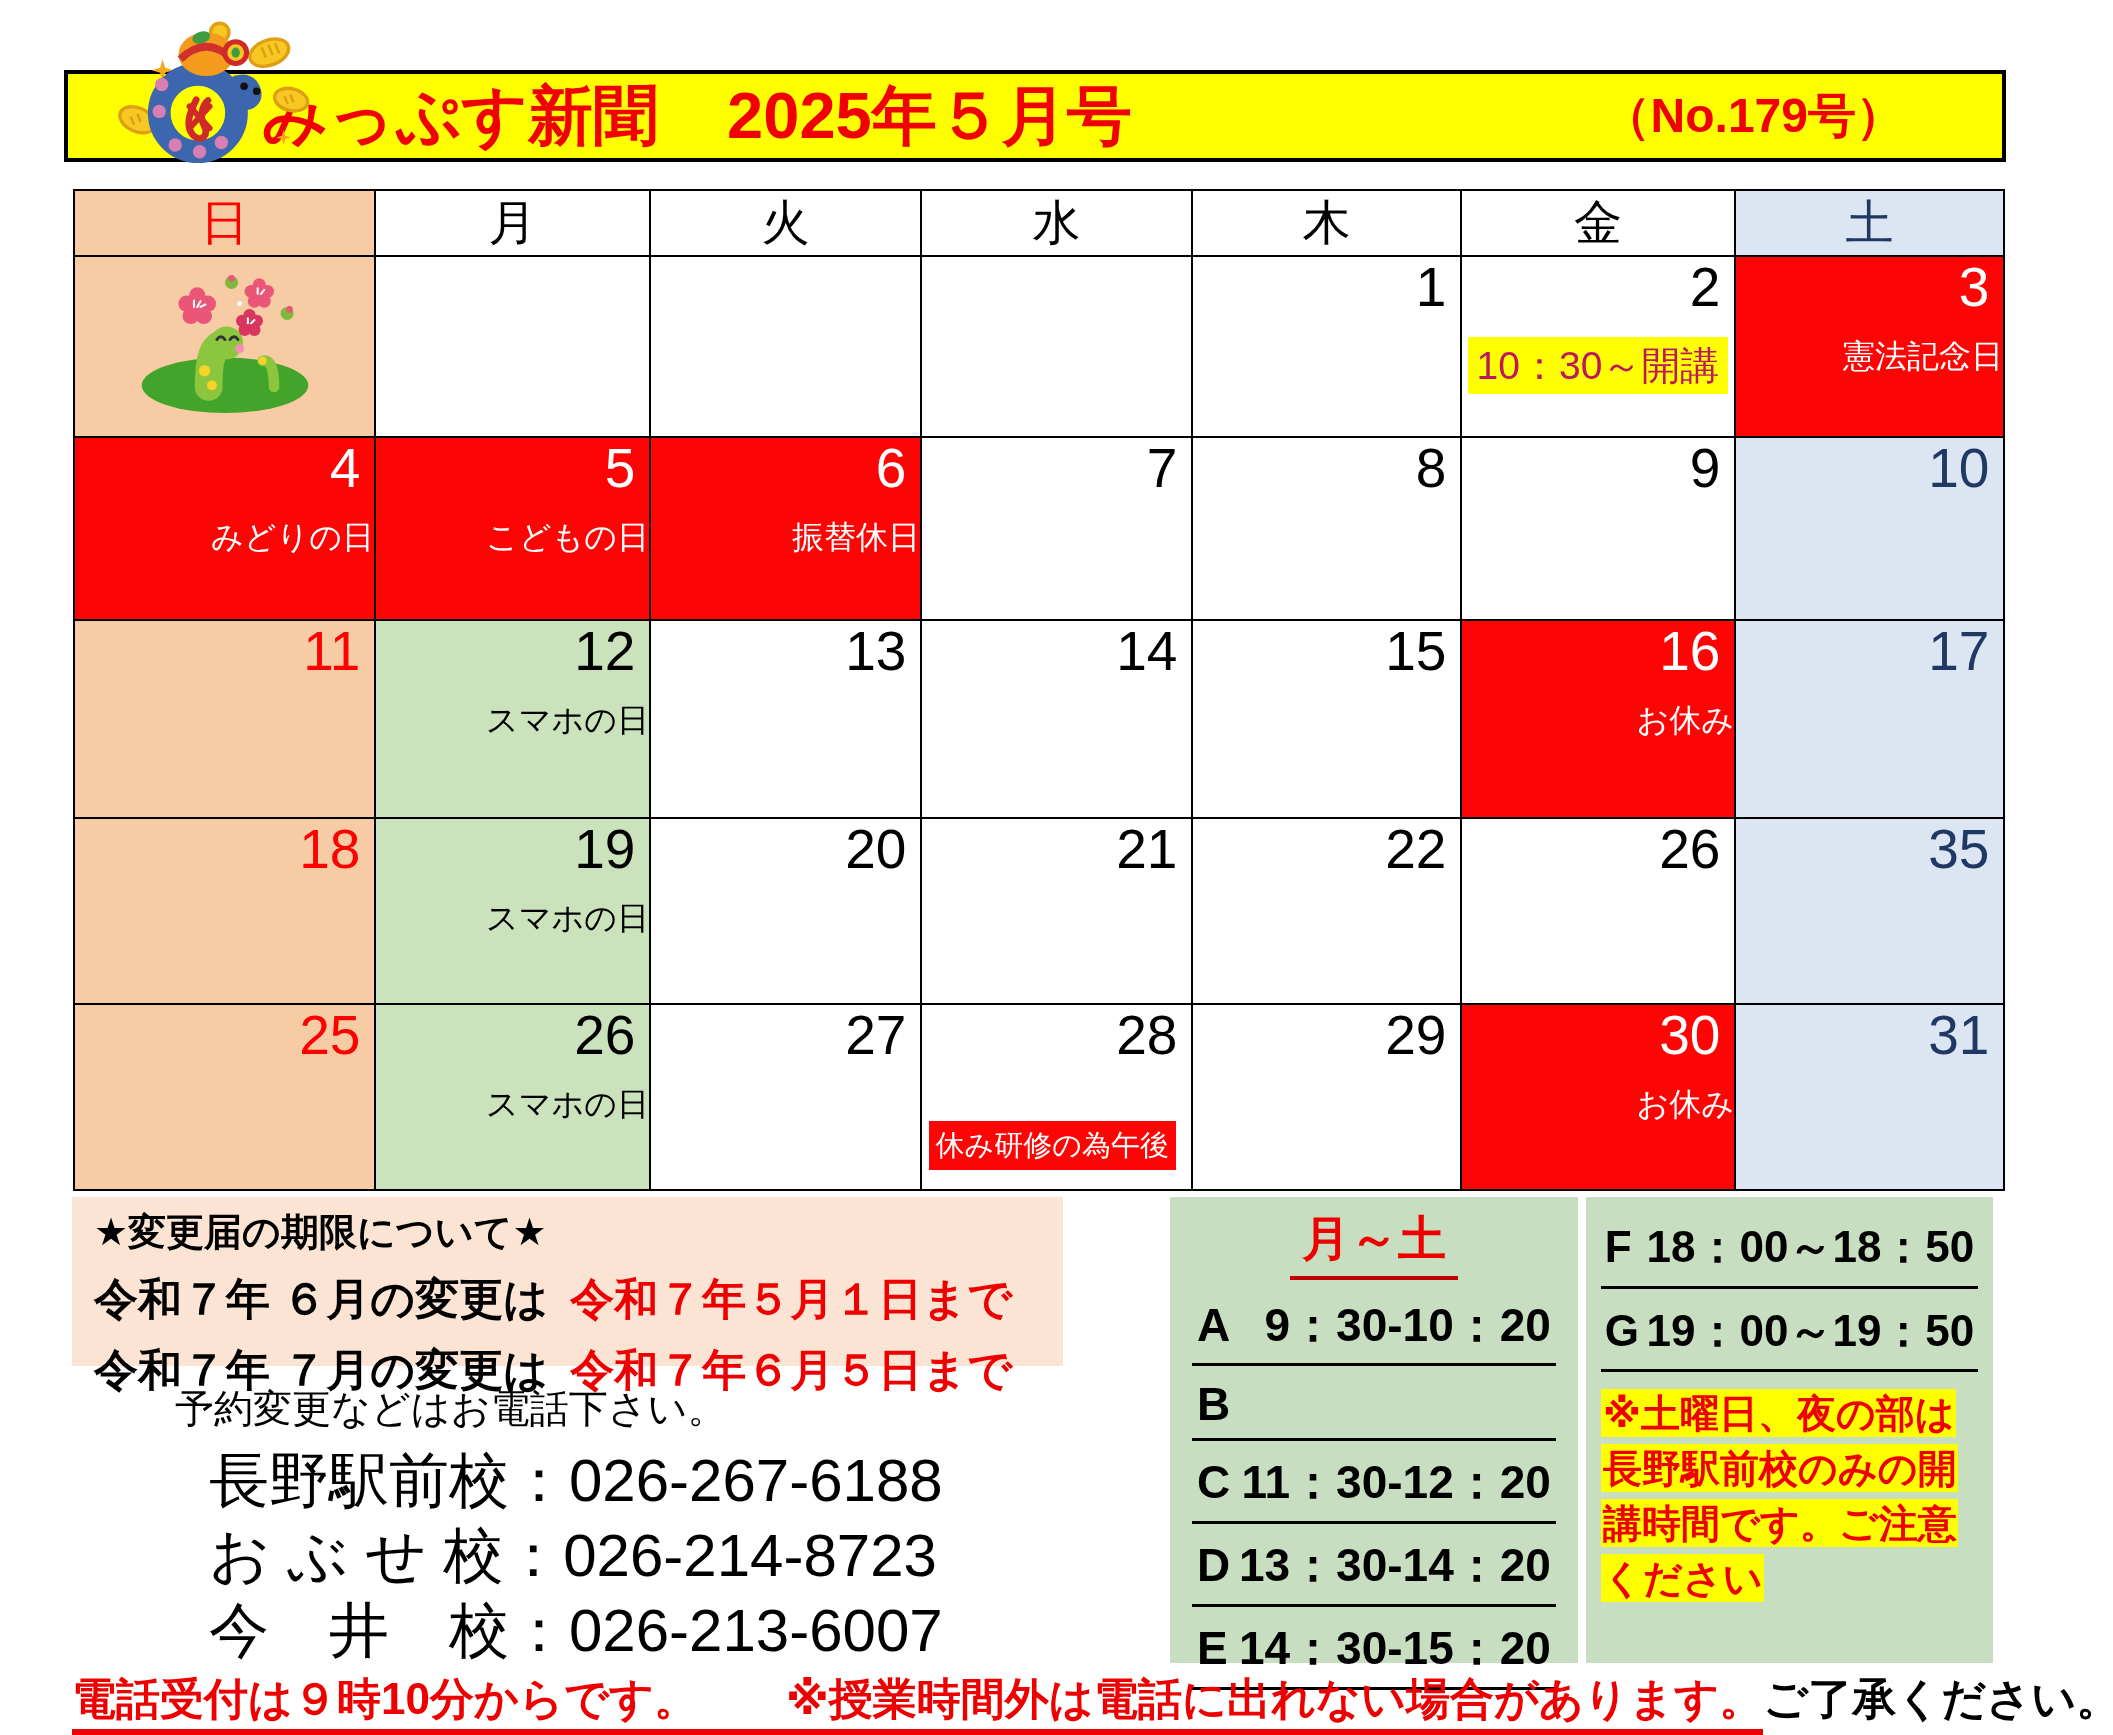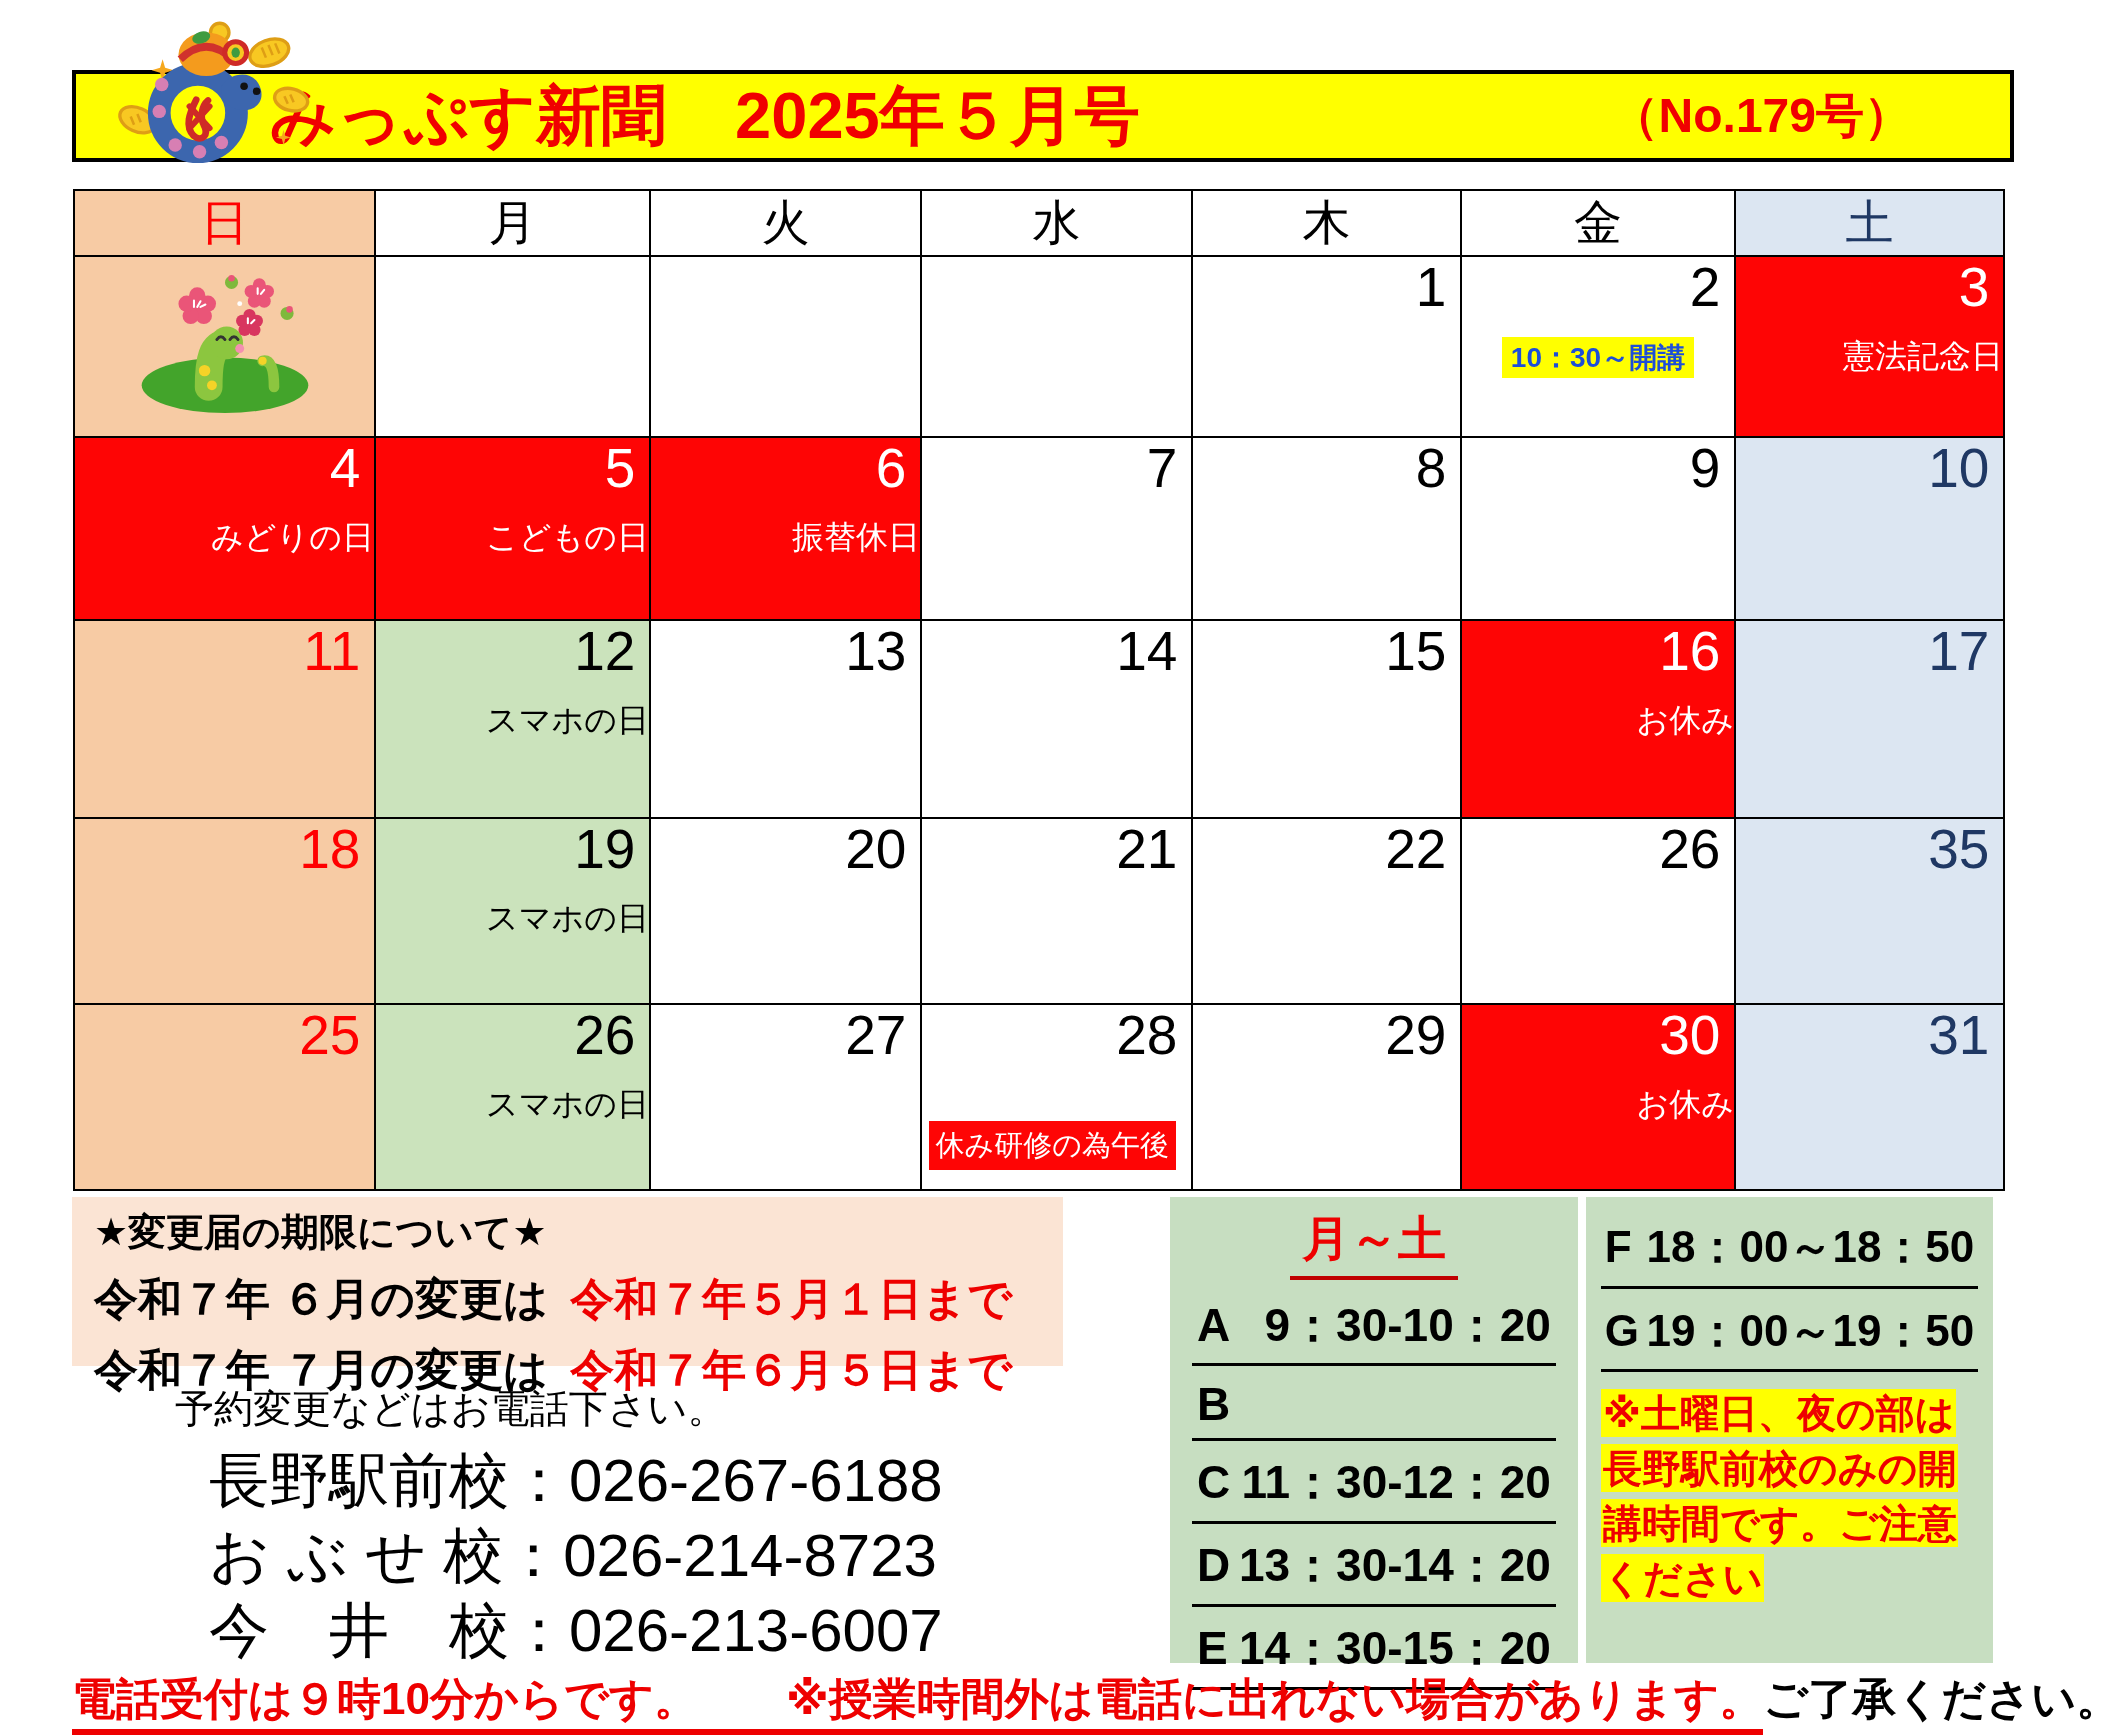--- a/index.html
+++ b/index.html
@@ -1,21 +1,21 @@
 <!DOCTYPE html>
 <html style="font-size:13.6px"><head>
 <meta charset="utf-8">
 <style>
   html,body{margin:0;padding:0}
   body{
     position:relative;width:2113px;height:1735px;background:#ffffff;
     font-family:"Liberation Sans","DejaVu Sans",sans-serif;overflow:hidden;
   }
   
-  .banner{position:absolute;left:72px;top:70px;width:1942px;height:92px;
+  .banner{position:absolute;left:64px;top:70px;width:1942px;height:92px;
     background:#FFFF00;border:4.3px solid #000;box-sizing:border-box;
     display:flex;align-items:center}
   .banner .t1{margin-left:194px;font-size:65px;font-weight:bold;color:#F00000;white-space:nowrap}
   .banner .t2{margin-left:69px;font-size:65px;font-weight:bold;color:#F00000;white-space:nowrap}
   .banner .t3{margin-left:auto;margin-right:98px;font-size:48px;font-weight:bold;color:#F00000;white-space:nowrap}
   .mascot{position:absolute;left:94px;top:19px;z-index:5}
   
   table.calendar{position:absolute;left:73px;top:189px;border-collapse:collapse;table-layout:fixed}
   .calendar th,.calendar td{border:2.6px solid #000;padding:0;box-sizing:border-box}
   .calendar thead tr{height:60px}
@@ -23,21 +23,21 @@
   .calendar td{position:relative;vertical-align:top}
   .wr0{height:181px}.wr1{height:183px}.wr2{height:198px}.wr3{height:186px}.wr4{height:186px}
   .bg-white{background:#ffffff}.bg-peach{background:#F7CBA4}.bg-blue{background:#DCE6F2}
   .bg-red{background:#FE0505}.bg-green{background:#CBE3BC}
   .hd-red{color:#FF0000}.hd-black{color:#000}.hd-navy{color:#1F3864}
   .daynum{position:absolute;top:1.7px;right:13.6px;font-size:55px;font-weight:500;line-height:1.05}
   .num-black{color:#000}.num-red{color:#FF0000}.num-navy{color:#1F3864}.num-white{color:#fff}
   .celllbl{display:block;padding-top:82px;text-align:right;font-size:32px;font-weight:500;line-height:1.1}
   .lbl-white{color:#fff}.lbl-black{color:#000}
   .hl-wrap{display:block;padding-top:80px;text-align:center}
-  .hl{display:inline-block;background:#FFFF00;color:#1d4ed8;font-size:28px;font-weight:700;padding:1.7px 8.5px}
+  .hl{display:inline-block;background:#FFFF00;color:#be185d;font-size:39px;font-weight:400;padding:1.7px 8.5px}
   .redbox{position:absolute;left:6.8px;bottom:19px;background:#FE0505;color:#fff;
     font-size:29px;font-weight:500;padding:4.3px 6.8px;white-space:nowrap}
   .clipart-wrap{display:block;text-align:center;padding-top:13.6px}
   
   .deadline{position:absolute;left:72px;top:1197px;width:991px;height:169px;background:#FBE4D4;
     box-sizing:border-box;padding:10.2px 0 0 22px}
   .dtitle{font-size:38px;font-weight:bold;color:#000}
   .dline{font-size:44px;font-weight:bold;margin-top:12px;white-space:nowrap}
   .dline .b{color:#000}.dline .r{color:#EE0000;margin-left:22px}
   .subnote{position:absolute;left:175px;top:1382px;font-size:39px;color:#000}

